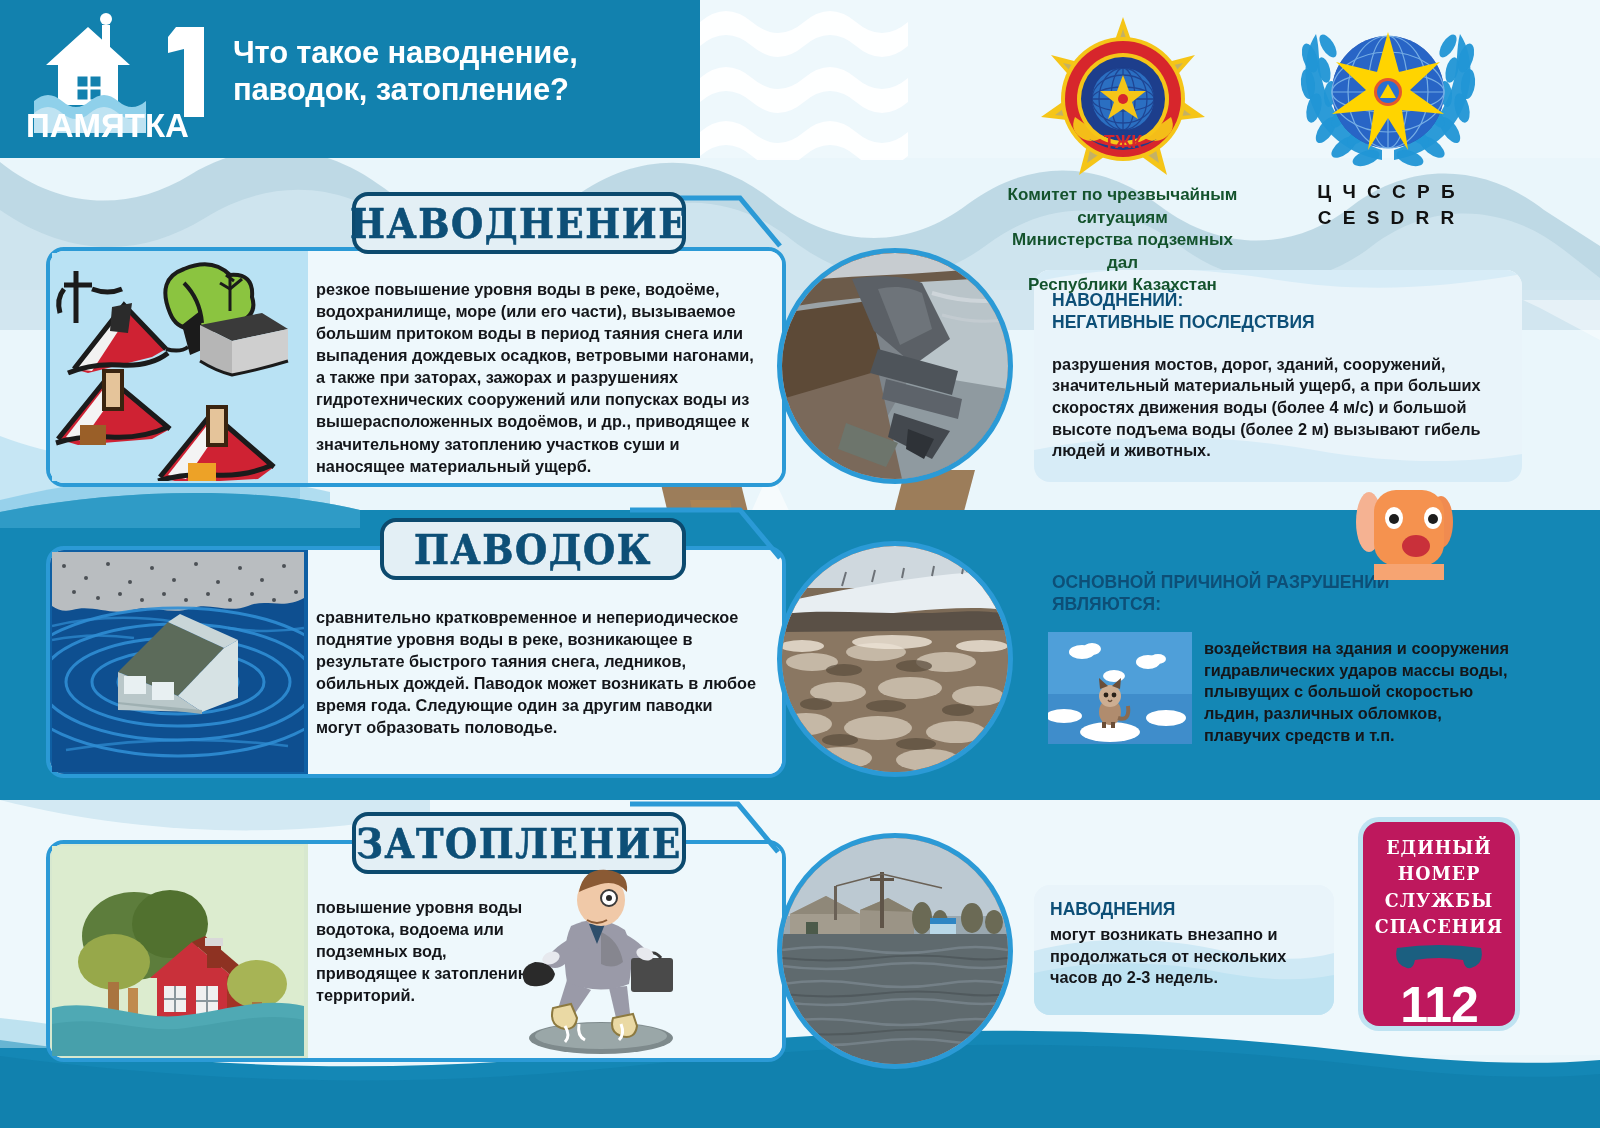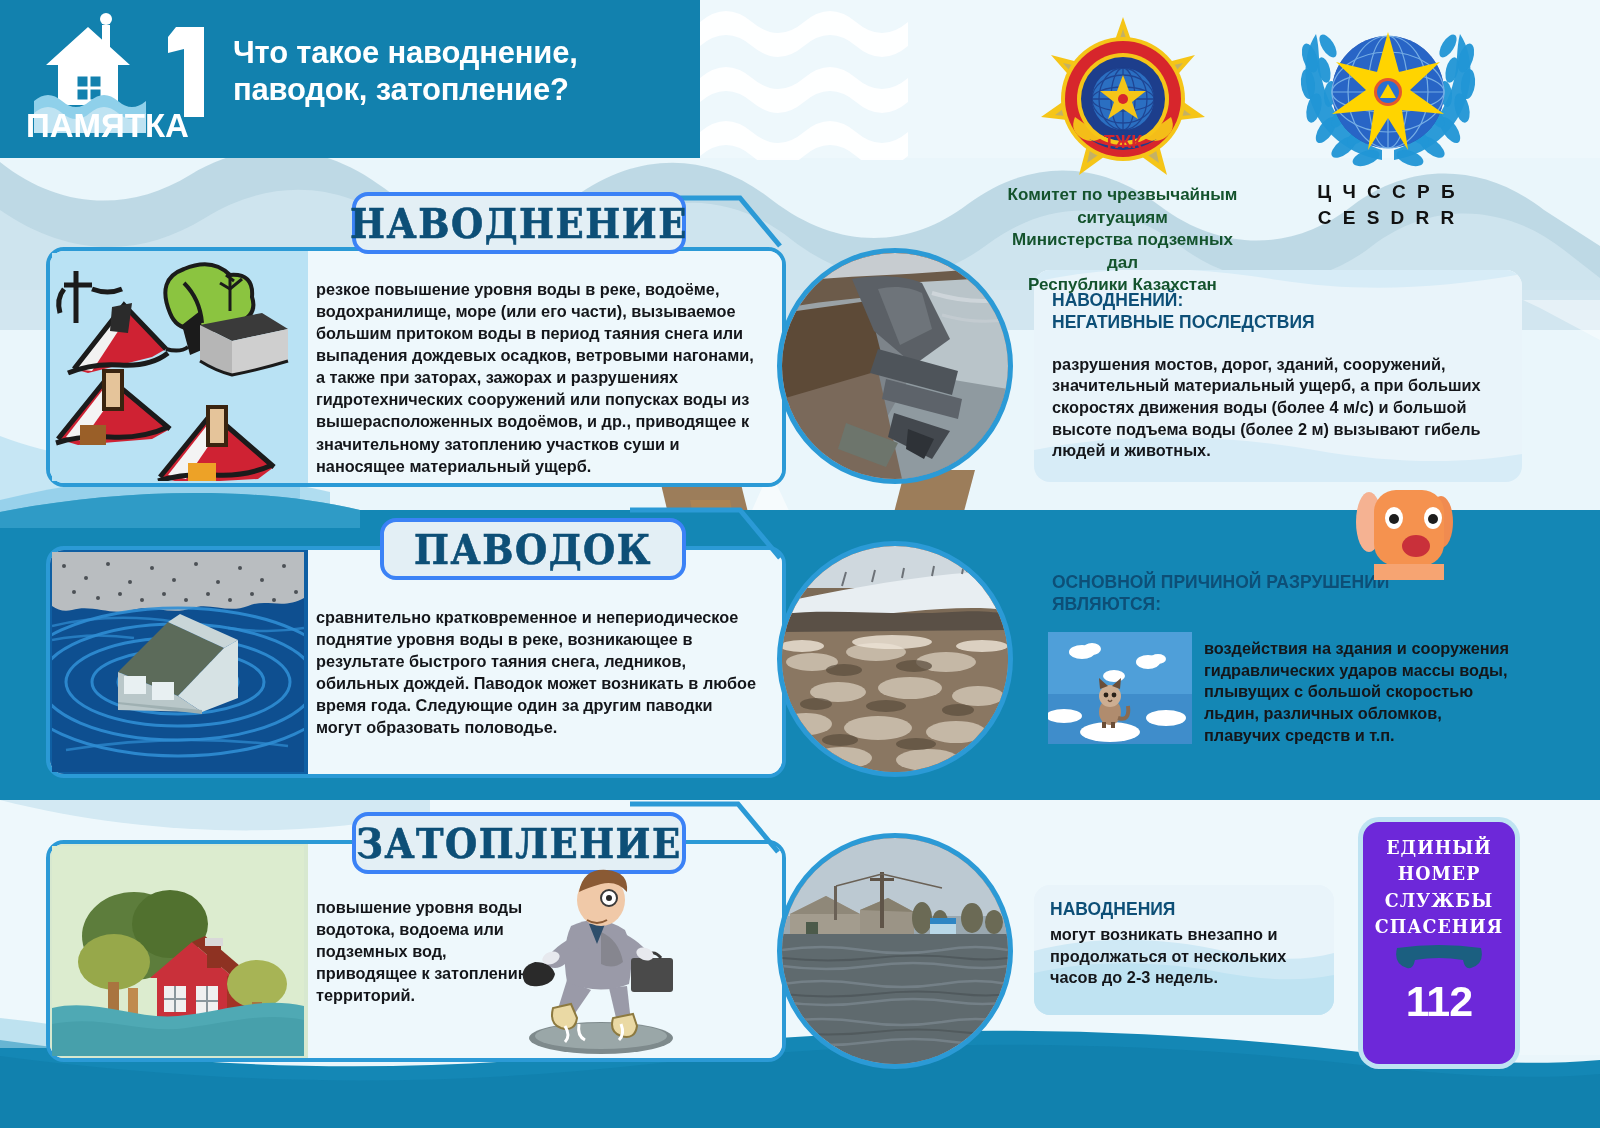--- a/index.html
+++ b/index.html
@@ -59,21 +59,21 @@
     overflow:hidden;
   }
   .body-text{
     position:absolute;
     font-size:16.3px; line-height:1.355; color:#14161a; font-weight:bold;
     font-family:"Liberation Sans", sans-serif;
   }
   .ribbon{
     position:absolute;
     background:#e3eff5;
-    border:4px solid #3b82f6;
+    border:4px solid #0c4a6e;
     border-radius:16px;
     display:flex; align-items:center; justify-content:center;
     z-index:9;
   }
   .ribbon span{
     font-family:"DejaVu Serif", serif;
     font-weight:bold;
     color:#0d4f77;
     font-size:37px;
     letter-spacing:1.5px;
@@ -99,35 +99,35 @@
     font-size:17.5px; font-weight:bold; color:#0d4f77; line-height:1.25;
     font-family:"Liberation Sans", sans-serif;
   }
   .rb-text{
     font-size:16.3px; font-weight:bold; color:#14161a; line-height:1.33;
     font-family:"Liberation Sans", sans-serif;
   }
 
   
   .badge112{
-    position:absolute; left:1363px; top:822px; width:152px; height:242px;
-    background:#6d28d9; border-radius:16px; z-index:12;
+    position:absolute; left:1363px; top:822px; width:152px; height:204px;
+    background:#be185d; border-radius:16px; z-index:12;
     box-shadow:0 0 0 5px #bfe3f2;
     text-align:center;
   }
   .b112-lines{ padding-top:13px; }
   .b112-lines div{
     font-family:"DejaVu Serif", serif;
     color:#ffffff; font-weight:bold; font-size:17.5px;
     letter-spacing:1px; line-height:1.5;
     transform:scaleY(1.05);
   }
   .b112-num{
     font-family:"Liberation Sans", sans-serif;
-    color:#ffffff; font-weight:bold; font-size:43px; line-height:1;
+    color:#ffffff; font-weight:bold; font-size:50px; line-height:1;
     margin-top:2px; letter-spacing:-1px;
   }
   .handset{ margin:4px auto 0; width:92px; height:30px; }
 
   .dog{ position:absolute; left:1336px; top:478px; width:122px; height:108px; z-index:11; }
   .bman{ position:absolute; left:505px; top:862px; width:180px; height:200px; z-index:11;}
 </style>
 </head>
 <body>
 

